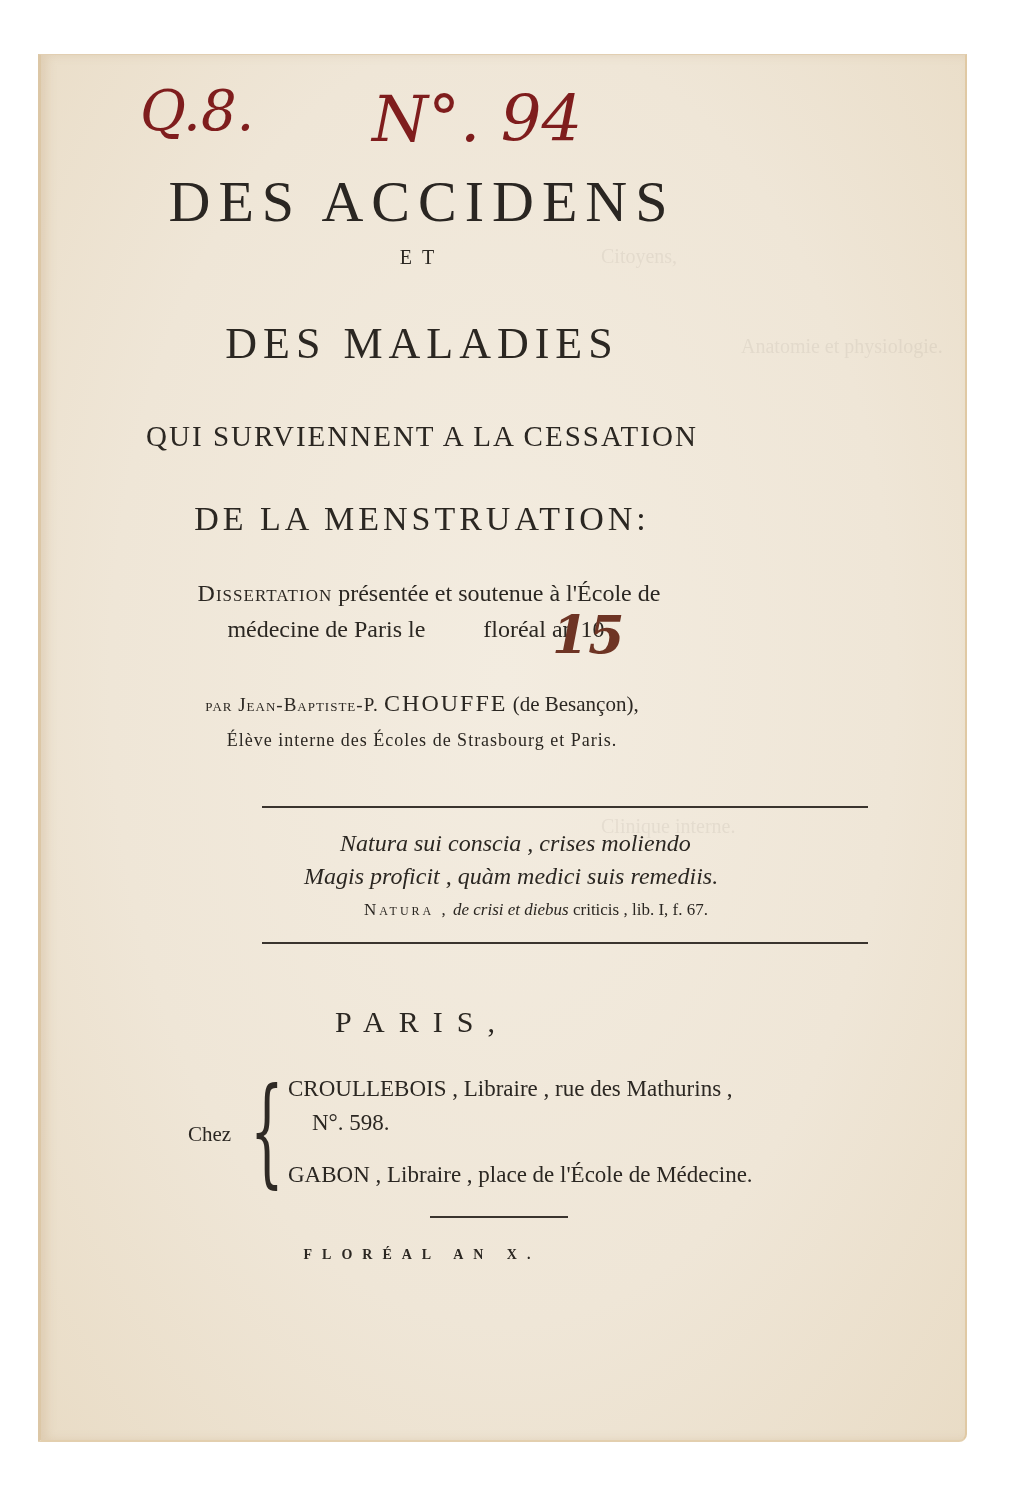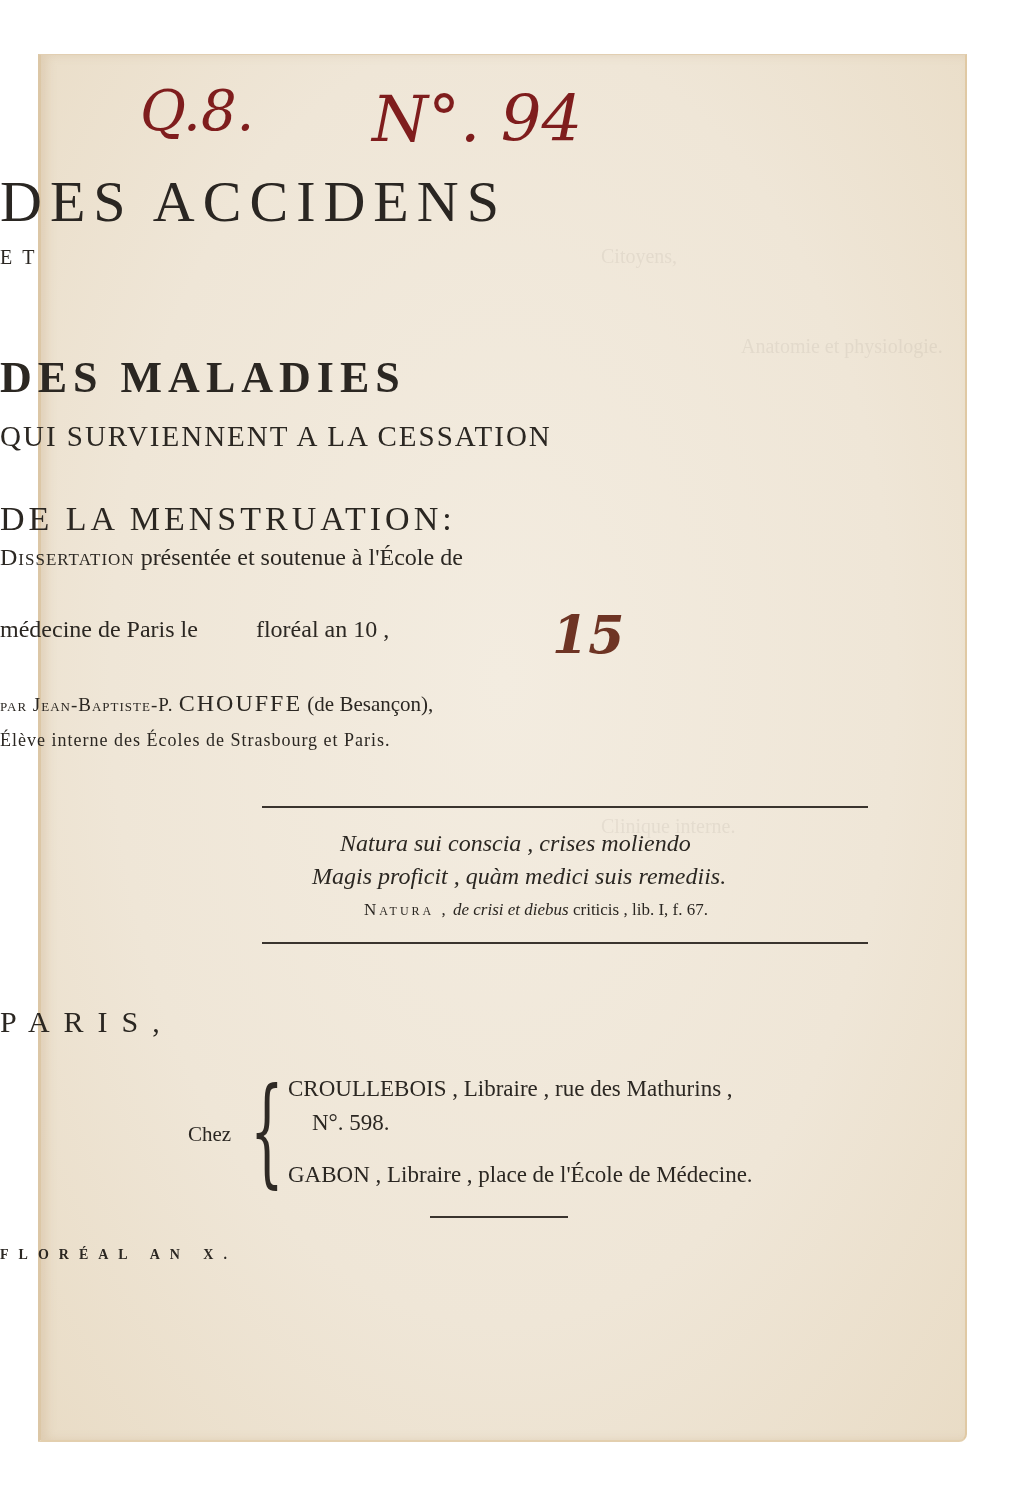--- a/index.html
+++ b/index.html
@@ -13,27 +13,27 @@
     background: radial-gradient(ellipse at 50% 45%, #f3ece0 0%, #efe6d7 60%, #e9dcc6 100%);
     border-left:3px solid #dcc7a6;
     border-top:1px solid #e2cfb2;
     border-right:2px solid #e0c9a4;
     border-bottom:2px solid #e3cfae;
     border-bottom-right-radius:8px;
     box-shadow: inset 6px 0 10px rgba(190,160,120,0.25);
   }
   .ghost { position:absolute; color:rgba(120,110,100,0.10); font-size:20px; white-space:nowrap; }
   .hand { position:absolute; font-family:"DejaVu Serif", serif; font-style:italic; color:#7f1d1d; }
-  .center { position:absolute; left:0; width:844px; white-space:nowrap; }
+  .center { position:absolute; left:0; width:844px; text-align:center; white-space:nowrap; }
   .t1 { top:168px; font-size:58px; letter-spacing:8px; color:#2a2622; }
   .t2 { top:246px; font-size:20px; letter-spacing:10px; }
-  .t3 { top:352px; font-size:44px; letter-spacing:6px;font-weight:bold; }
+  .t3 { top:318px; font-size:44px; letter-spacing:6px; }
   .t4 { top:420px; font-size:29px; letter-spacing:2px; }
   .t5 { top:500px; font-size:34px; letter-spacing:4px; }
-  .l6 { top:544px; font-size:24px; }
+  .l6 { top:580px; font-size:24px;padding-left:7px; }
   .l7 { top:616px; font-size:24px; }
   .l8 { top:690px; font-size:21px; }
   .l9 { top:730px; font-size:18px; letter-spacing:1px; }
   .sc { font-variant: small-caps; letter-spacing:1px; }
   .rule { position:absolute; height:2px; background:#3a342e; }
   .quote { position:absolute; font-style:italic; font-size:24px; white-space:nowrap; }
   .cite { position:absolute; font-size:17px; white-space:nowrap; }
   .cite i { font-style:italic; }
   .paris { top:1005px; font-size:30px; letter-spacing:14px; }
   .chez { position:absolute; left:188px; top:1122px; font-size:21px; }
@@ -73,21 +73,21 @@
 
 <div class="center l8">
   <span class="sc" style="font-size:19px;">par Jean-Baptiste-P.</span>
   <span style="font-size:24px;letter-spacing:2px;">CHOUFFE</span>
   <span>(de Besançon),</span>
 </div>
 <div class="center l9">Élève interne des Écoles de Strasbourg et Paris.</div>
 
 <div class="rule" style="left:262px;top:806px;width:606px;"></div>
 <div class="quote" style="left:340px;top:830px;">Natura sui conscia , crises moliendo</div>
-<div class="quote" style="left:312px;top:863px;">Magis proficit , quàm medici suis remediis.</div>
+<div class="quote" style="left:304px;top:863px;">Magis proficit , quàm medici suis remediis.</div>
 <div class="cite" style="left:364px;top:900px;">
   <span class="sc" style="letter-spacing:3px;">Natura ,</span>
   <i>de crisi et diebus</i>
   <span>criticis , lib. I, f. 67.</span>
 </div>
 <div class="rule" style="left:262px;top:942px;width:606px;"></div>
 
 <div class="center paris">PARIS,</div>
 <div class="chez">Chez</div>
 <div class="brace">{</div>

